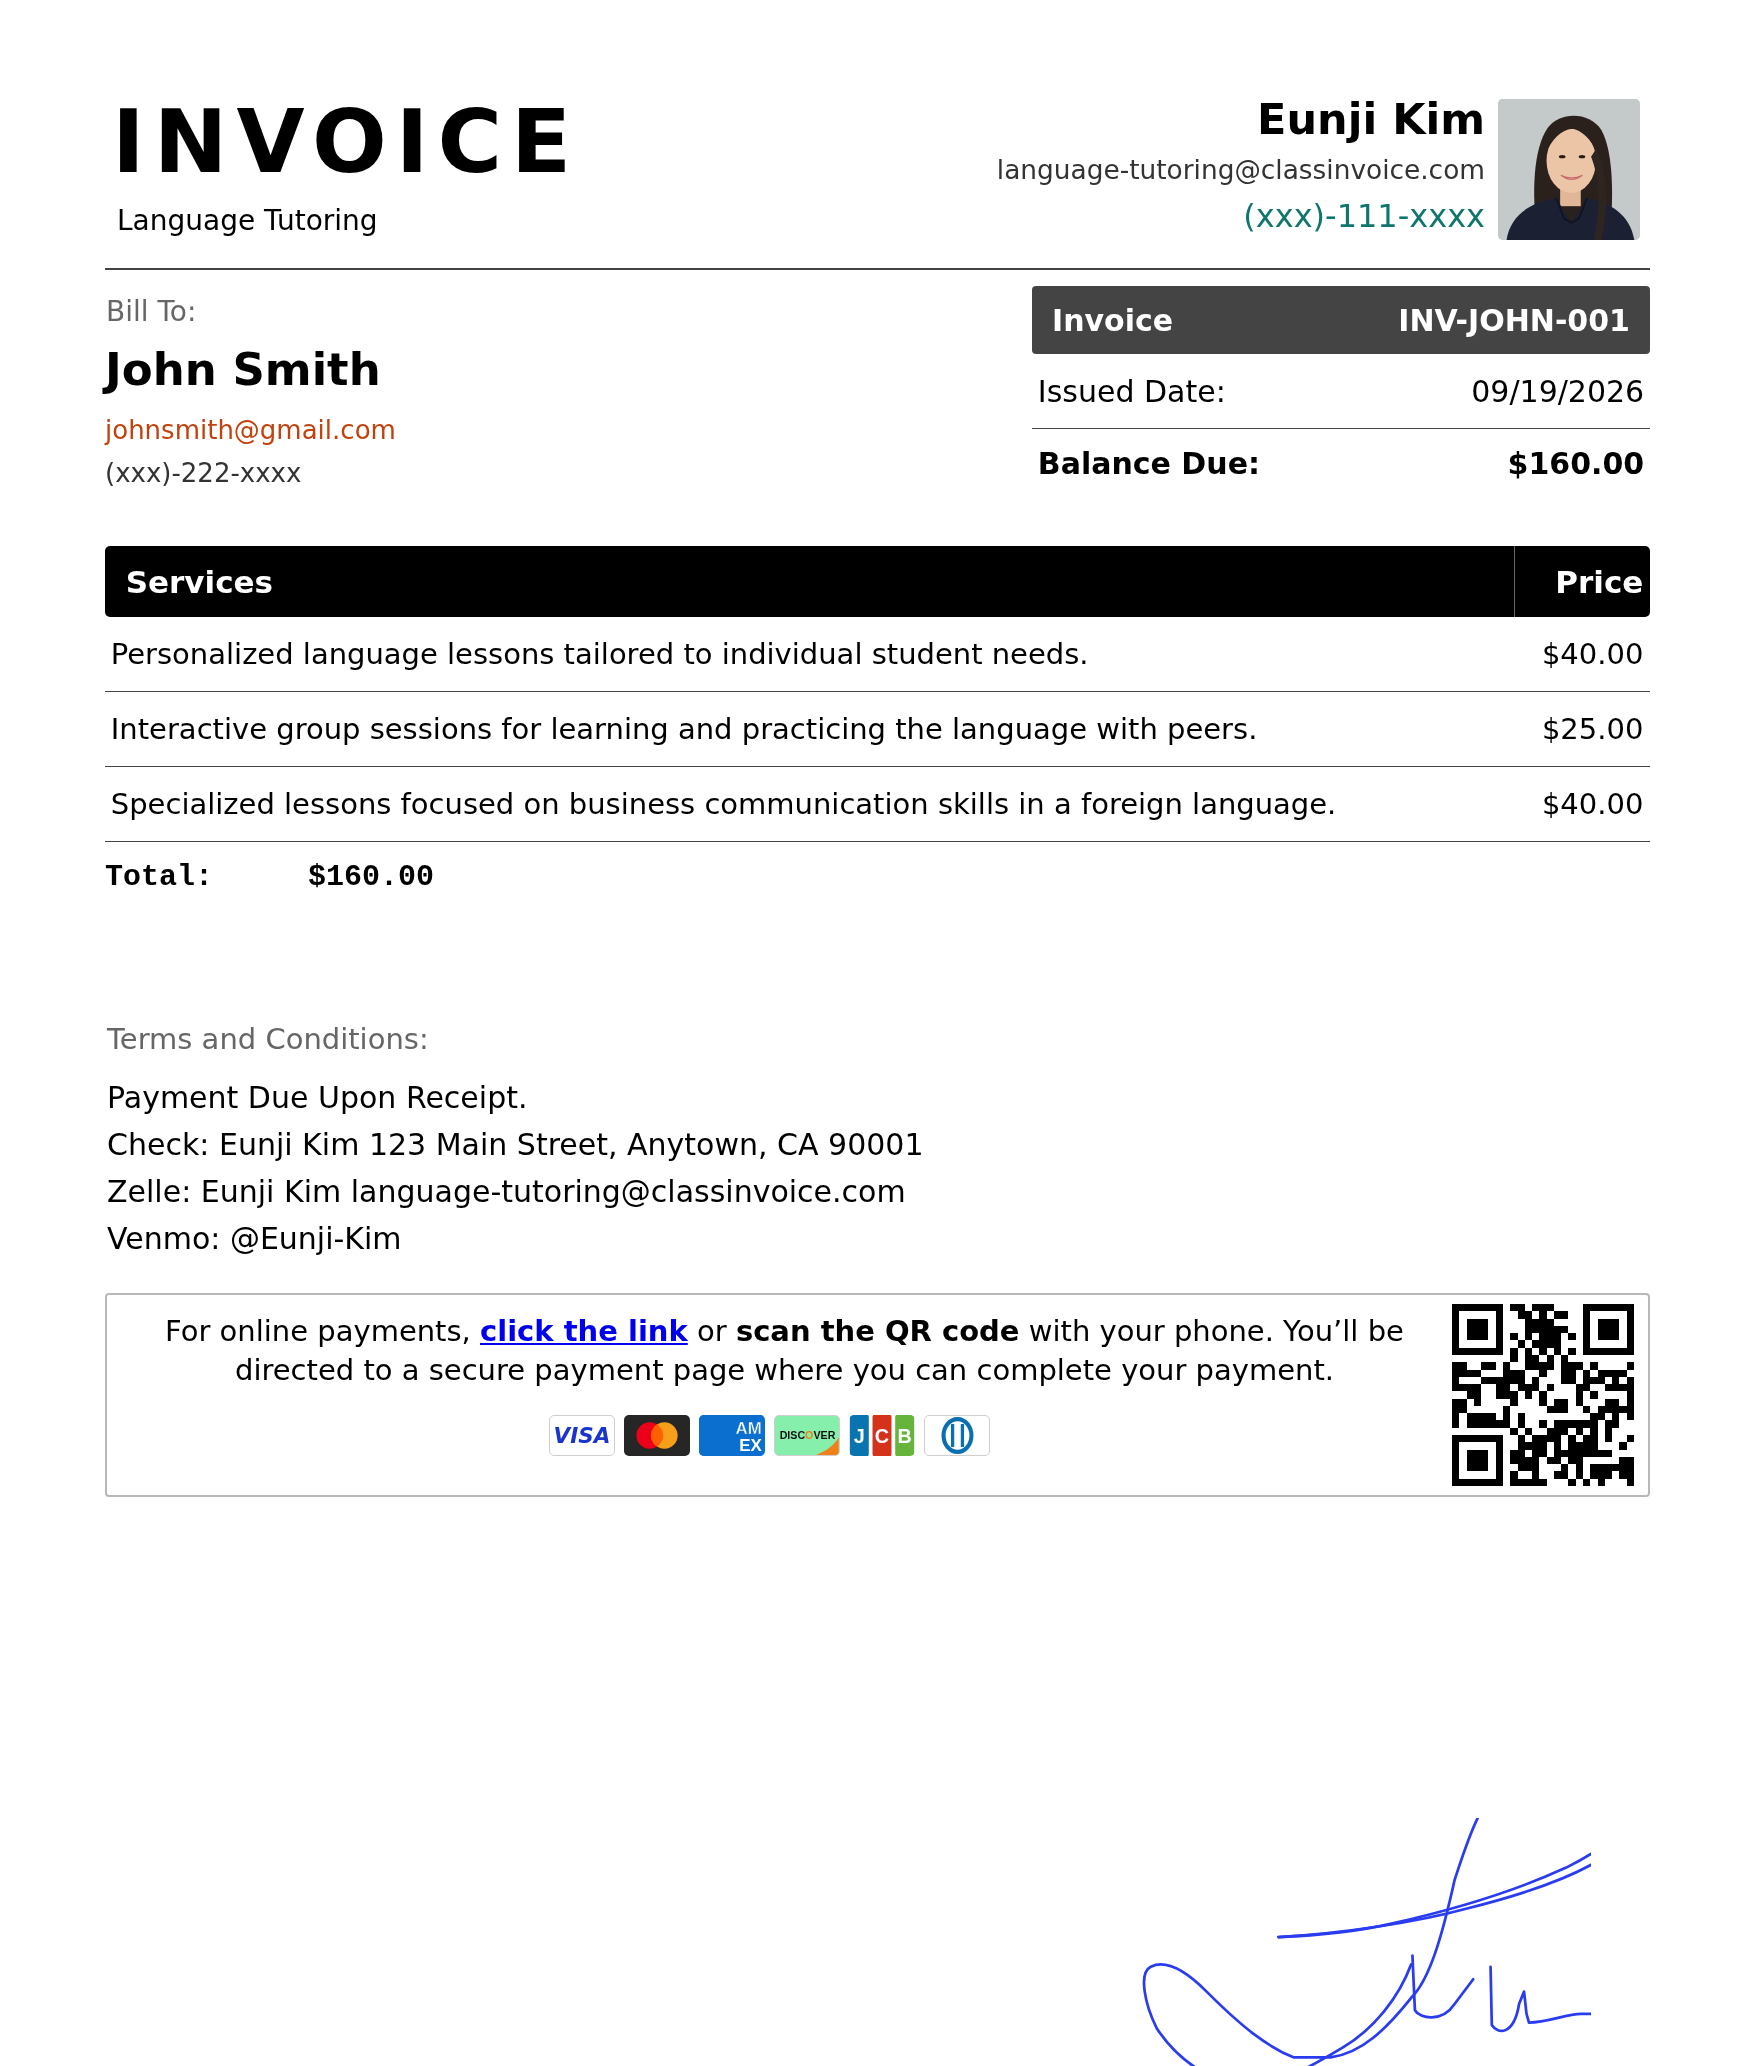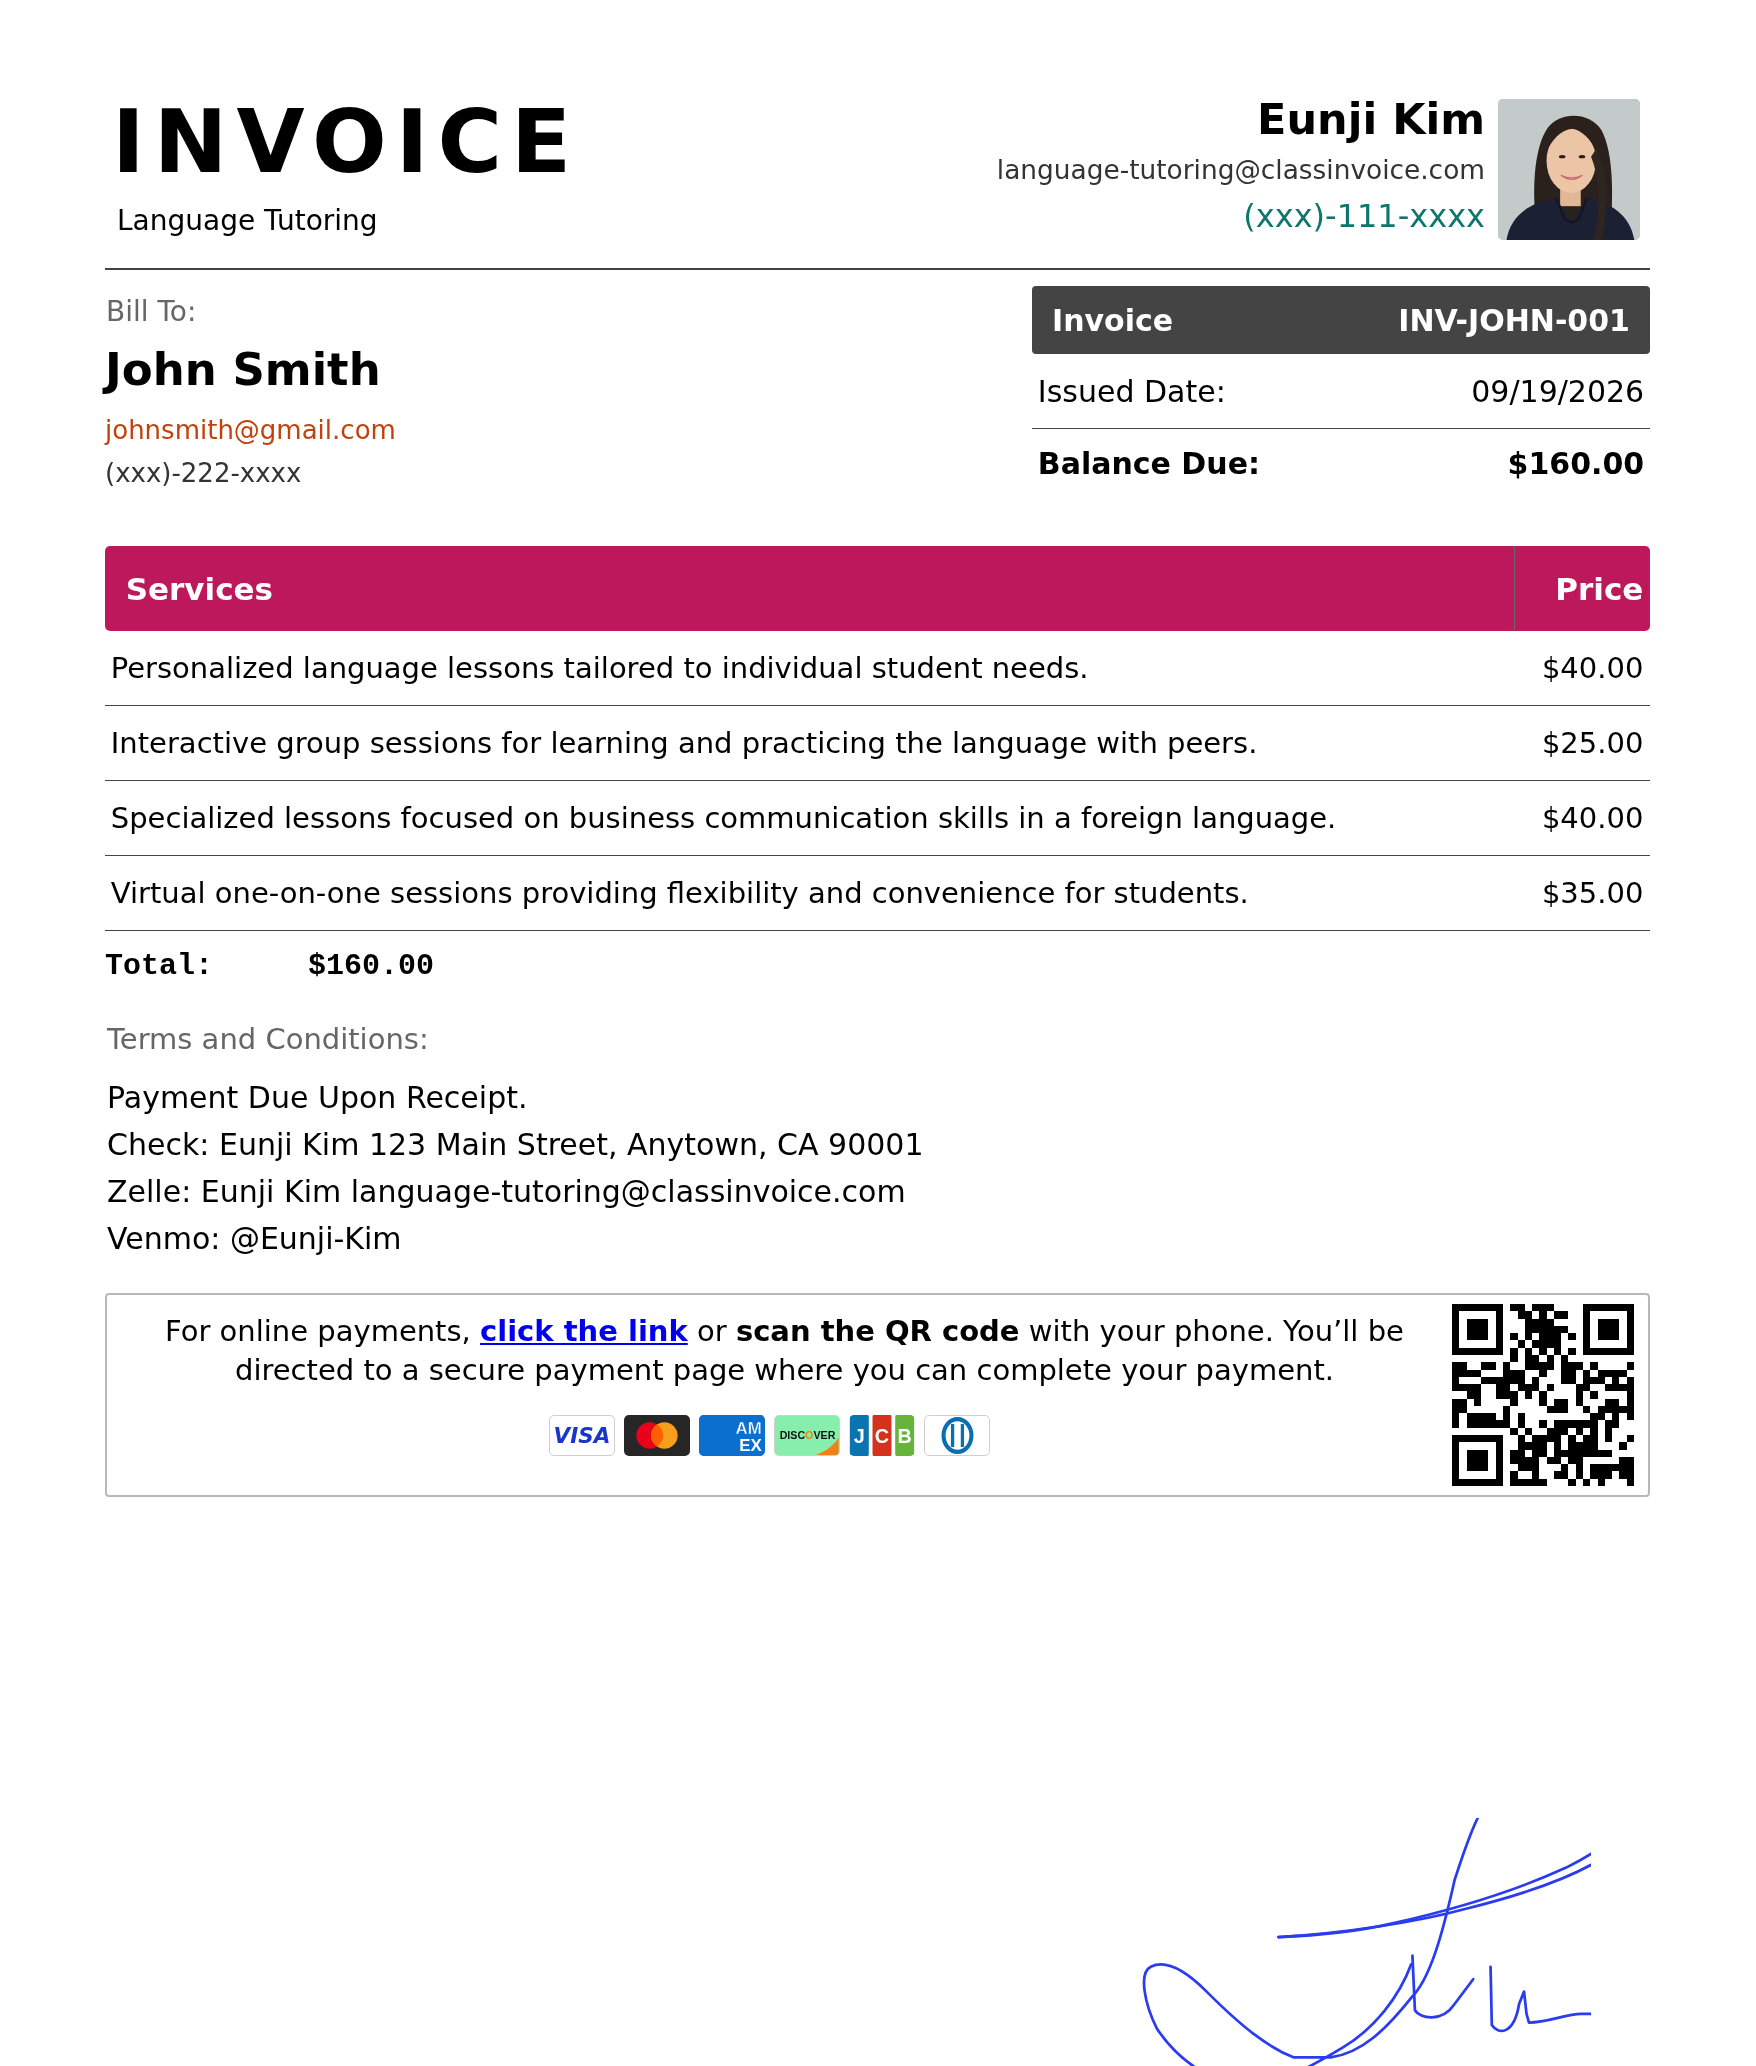--- a/index.html
+++ b/index.html
@@ -30,21 +30,21 @@
   .meta-head { height:68px; background:#444; border-radius:4.1px; color:#fff; display:flex;
                justify-content:space-between; align-items:center; padding:0 20px; box-sizing:border-box;
                font-size:30px; font-weight:bold; }
   .meta-row { display:flex; justify-content:space-between; align-items:center; padding:0 5.8px;
               box-sizing:border-box; font-size:30px; }
   .meta-row.r1 { height:75px; border-bottom:1.7px solid #444; }
   .meta-row.r2 { height:69px; font-weight:bold;gap:25px; }
 
   
   .table { left:105px; top:546px; width:1545px; }
-  .thead { height:85px; background:#be185d; border-radius:5px; color:#fff; display:flex;
+  .thead { height:71px; background:#000000; border-radius:5px; color:#fff; display:flex;
            font-size:31px; font-weight:bold; }
   .thead .c1 { flex:1; display:flex; align-items:center; padding-left:20.7px; }
   .thead .c2 { width:136px; display:flex; align-items:center; justify-content:flex-end;
                padding-right:6.6px; border-left:0.8px solid #666; box-sizing:border-box; }
   .trow { height:75px; display:flex; align-items:center; border-bottom:1.7px solid #444;
           box-sizing:border-box; font-size:29px; }
   .trow .c1 { flex:1; padding-left:5.8px; white-space:nowrap; }
   .trow .c2 { width:136px; text-align:right; padding-right:6.6px; box-sizing:border-box; }
   .total-row { height:70px; display:flex; align-items:center; justify-content:flex-start;
                font-size:30px; font-weight:bold;font-family:Liberation Mono, monospace; }
@@ -146,24 +146,20 @@
     <div class="c1">Personalized language lessons tailored to individual student needs.</div>
     <div class="c2">$40.00</div>
   </div>
   <div class="trow">
     <div class="c1">Interactive group sessions for learning and practicing the language with peers.</div>
     <div class="c2">$25.00</div>
   </div>
   <div class="trow">
     <div class="c1">Specialized lessons focused on business communication skills in a foreign language.</div>
     <div class="c2">$40.00</div>
-  </div>
-  <div class="trow">
-    <div class="c1">Virtual one-on-one sessions providing flexibility and convenience for students.</div>
-    <div class="c2">$35.00</div>
   </div>
   <div class="total-row">
     <span class="lbl">Total:</span>
     <span class="val">$160.00</span>
   </div>
 </div>
 
 <div class="abs terms">
   <div class="terms-title">Terms and Conditions:</div>
   <div class="terms-line">Payment Due Upon Receipt.</div>

